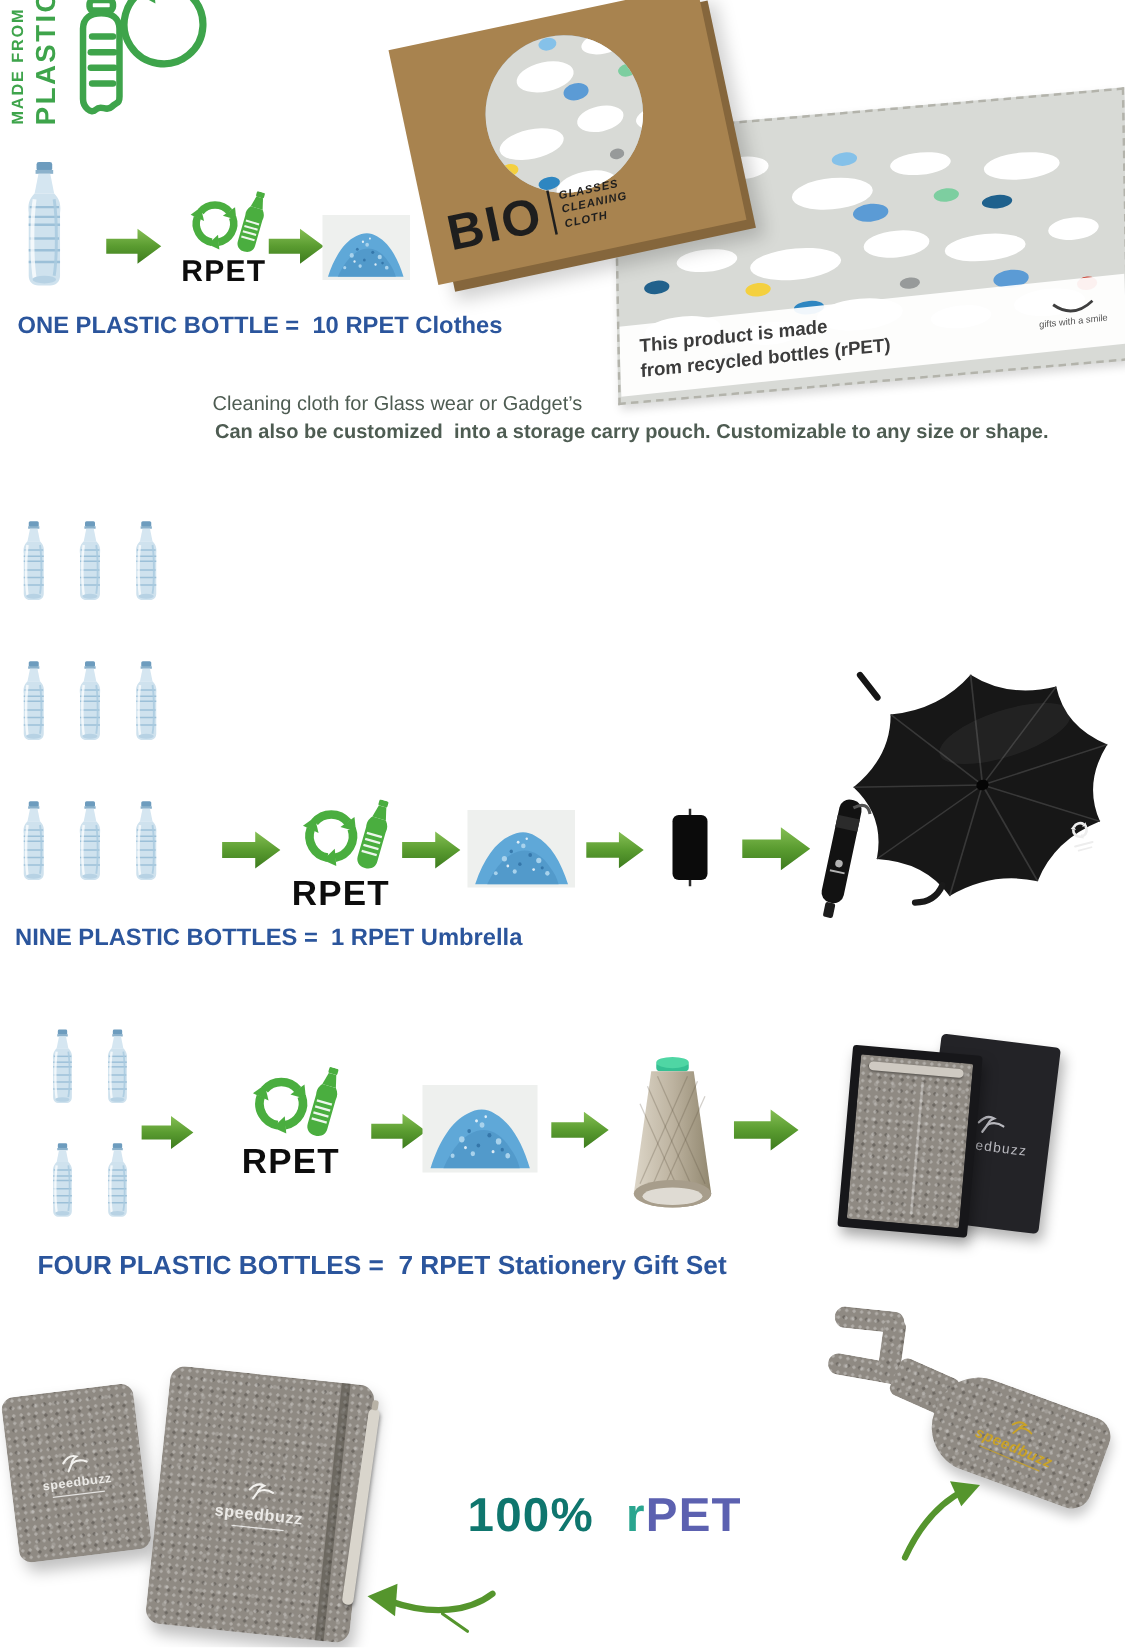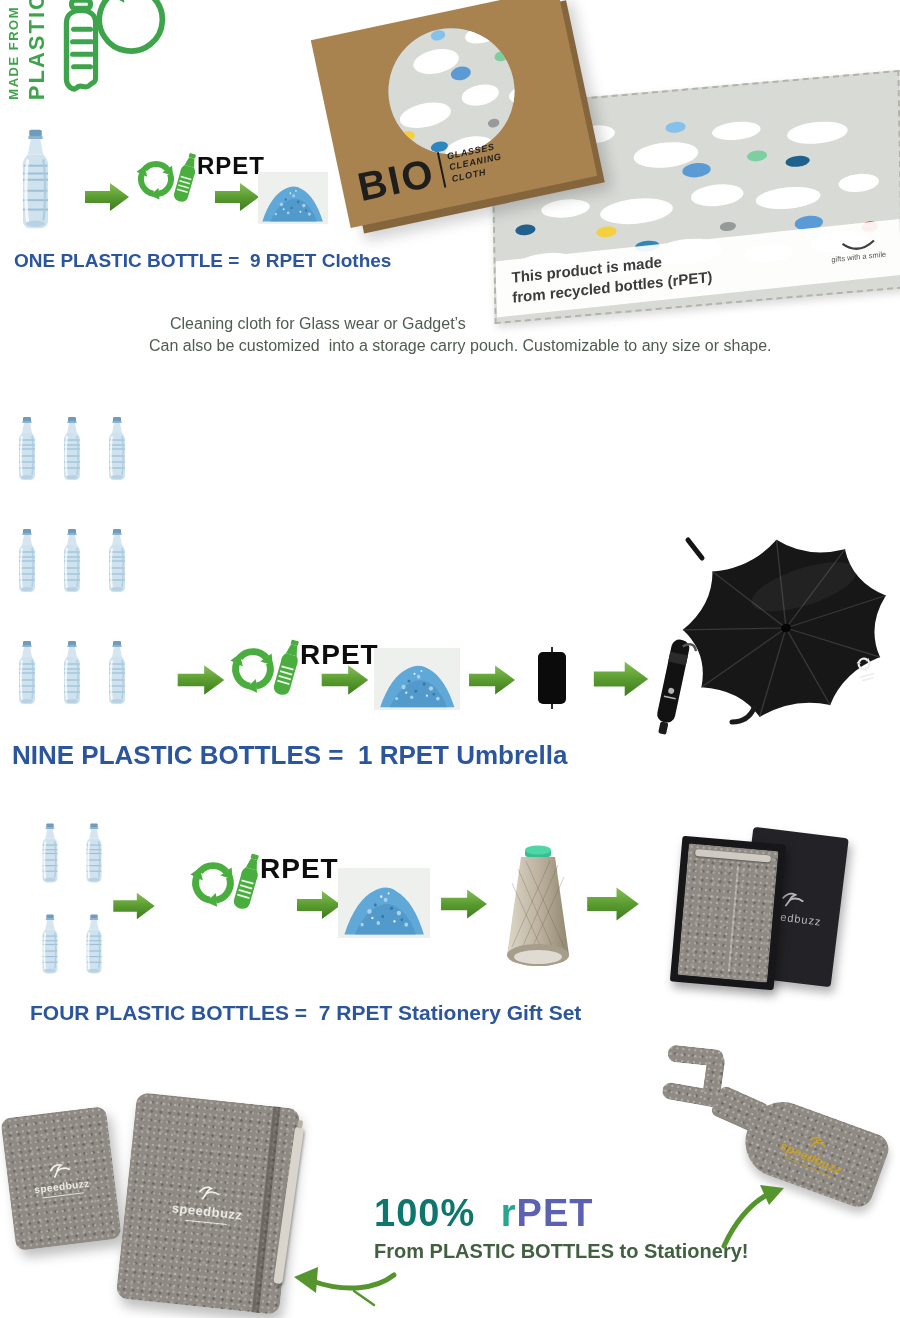--- a/index.html
+++ b/index.html
@@ -14,27 +14,27 @@
   .badge-line1{font-size:13px;letter-spacing:1.5px;}
   .badge-line2{font-size:22px;letter-spacing:2px;}
   .badge-bottle{position:absolute;left:44px;top:-2px;width:66px;height:100px;}
   .badge-cycle{position:absolute;left:84px;top:-22px;width:86px;height:86px;}
 
   
   .arrow{position:absolute;}
   .bottle{display:block;}
   .heading{position:absolute;color:#2b559c;font-weight:800;white-space:pre;}
   .h1{left:14px;top:250px;font-size:19px;}
-  .h2{left:12px;top:740px;font-size:26px;}
+  .h2{left:12px;top:740px;font-size:19px;}
   .h3{left:30px;top:1001px;font-size:21px;}
   .caption{position:absolute;color:#4e5c52;font-size:16px;white-space:pre;}
   .c1{left:170px;top:315px;}
-  .c2{left:149px;top:337px;}
-
-  .rpet-logo{position:absolute;display:flex;flex-direction:row;align-items:flex-start;}
+  .c2{left:172px;top:337px;font-weight:bold;}
+
+  .rpet-logo{position:absolute;display:flex;flex-direction:column;align-items:flex-end;}
   .rpet-icons{display:flex;align-items:flex-end;}
   .rpet-word{color:#0d0d0d;font-weight:800;letter-spacing:1px;line-height:1;}
   .rl1 .ric{width:50px;height:50px;color:#4aae3f;}
   .rl1 .rgb{width:22px;height:52px;color:#4aae3f;transform:rotate(16deg);margin-left:-6px;}
   .rl1 .rpet-word{font-size:24px;margin-top:2px;}
   .rl2 .ric{width:58px;height:58px;color:#4aae3f;}
   .rl2 .rgb{width:25px;height:60px;color:#4aae3f;transform:rotate(16deg);margin-left:-7px;}
   .rl2 .rpet-word{font-size:28px;margin-top:3px;}
 
   .flakes{position:absolute;background:#eef0ee;display:flex;align-items:flex-end;justify-content:center;}
@@ -346,21 +346,21 @@
       <span class="bio-brand">BIO</span>
       <span class="bio-divider"></span>
       <span class="bio-sub">
         <i>GLASSES</i>
         <i>CLEANING</i>
         <i>CLOTH</i>
       </span>
     </div>
   </div>
 
-  <div class="heading h1">ONE PLASTIC BOTTLE =  9 RPET Clothes</div>
+  <div class="heading h1">ONE PLASTIC BOTTLE =  10 RPET Clothes</div>
   <div class="caption c1">Cleaning cloth for Glass wear or Gadget’s</div>
   <div class="caption c2">Can also be customized  into a storage carry pouch. Customizable to any size or shape.</div>
 
   <div class="bottle-grid" style="left:12px;top:396px;gap:7px">
     <div class="bottle-row" style="gap:15px">
       <svg class="bottle" style="width:30px;height:105px" preserveAspectRatio="none">
           <use href="#sym-bottle"></use>
         </svg>
       <svg class="bottle" style="width:30px;height:105px" preserveAspectRatio="none">
           <use href="#sym-bottle"></use>
@@ -559,21 +559,20 @@
         </svg>
       <div class="nb-brand">speedbuzz</div>
       <div class="nb-rule"></div>
     </div>
   </div>
 
   <div class="pct-line">
     <span class="pct">100%</span>
     <span class="r-teal">r</span><span class="pet">PET</span>
   </div>
-  <div class="tagline">From PLASTIC BOTTLES to Stationery!</div>
 
   <div class="tag">
     <div class="tag-strap-a heather"></div>
     <div class="tag-strap-b heather"></div>
     <div class="tag-strap-c heather"></div>
     <div class="tag-neck heather"></div>
     <div class="tag-main heather">
       <div class="tag-logo">
         <svg class="tag-bird" viewBox="0 0 28 20">
             <use href="#sym-bird"></use>

